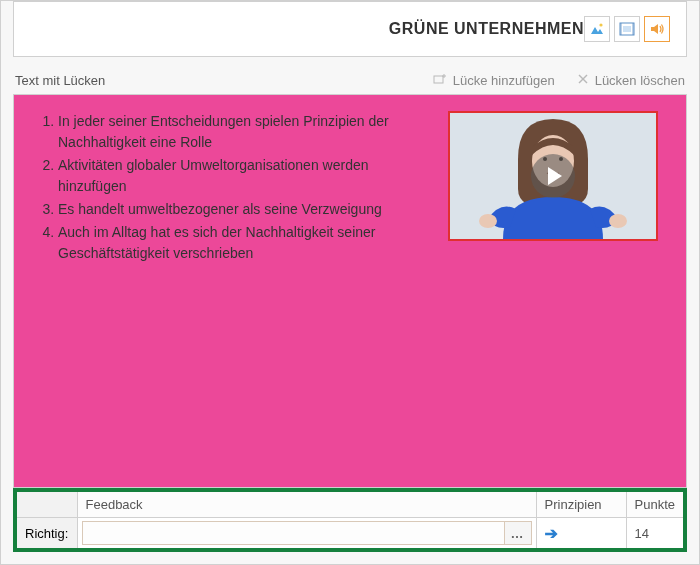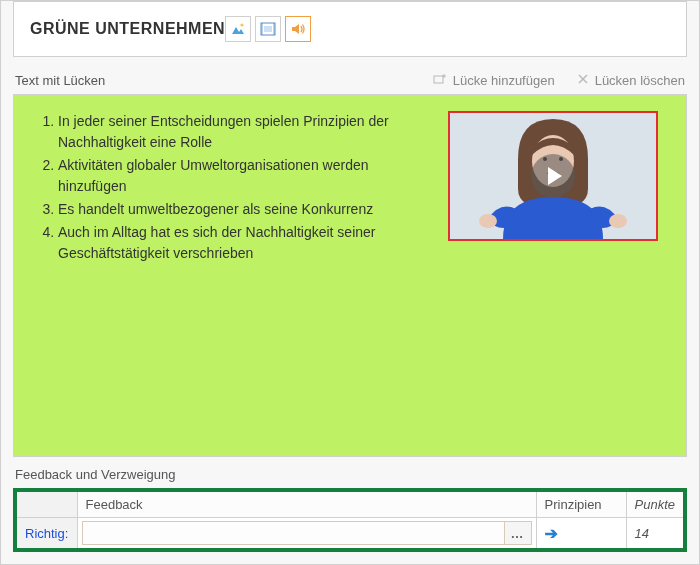--- a/index.html
+++ b/index.html
@@ -1,48 +1,48 @@
 <!DOCTYPE html>
 <html><head>
 <meta charset="utf-8">
 <style>
 * { box-sizing: border-box; margin: 0; padding: 0; }
 body { font-family: "Segoe UI", Arial, sans-serif; font-size: 13px; color: #333; background: #fff; }
 .panel { width: 700px; height: 565px; border: 1px solid #d0d0d0; background: #f7f7f7; display: flex; flex-direction: column; }
 .section-header { padding: 8px 14px; font-size: 13px; color: #555; font-weight: 500; }
-.question-box { margin: 0 12px 10px 12px; background: #fff; border: 1px solid #d0d0d0; padding: 14px 16px; display: flex; align-items: center; justify-content: flex-start; }
+.question-box { margin: 0 12px 10px 12px; background: #fff; border: 1px solid #d0d0d0; padding: 14px 16px; display: flex; align-items: center; justify-content: flex-end; }
 .question-title { font-size: 16px; font-weight: 700; letter-spacing: 0.5px; color: #333; }
 .media-buttons { display: flex; gap: 4px; }
 .media-btn { width: 26px; height: 26px; border: 1px solid #d0d0d0; background: #fff; display: flex; align-items: center; justify-content: center; cursor: pointer; }
 .media-btn.active { border-color: #f0a040; }
 .toolbar { display: flex; align-items: center; padding: 6px 14px; gap: 22px; }
 .toolbar .label { color: #555; font-weight: 500; }
 .toolbar .spacer { flex: 1; }
 .tb-btn { display: flex; align-items: flex-start; gap: 6px; color: #888; cursor: pointer; font-size: 13px; }
 .tb-btn svg { opacity: 0.55; }
-.content-box { margin: 0 12px; flex: 1; background: #bef264; border: 1px solid #d0d0d0; padding: 16px 28px 14px 20px; display: flex; gap: 20px; overflow: hidden; }
+.content-box { margin: 0 12px; flex: 1; background: #ec4899; border: 1px solid #d0d0d0; padding: 16px 28px 14px 20px; display: flex; gap: 20px; overflow: hidden; }
 .text-col { flex: 1; }
 .text-col ol { margin-left: 24px; }
 .text-col li { font-size: 14px; line-height: 1.5; color: #333; margin-bottom: 2px; }
 .video-col { width: 210px; }
 .video-frame { width: 210px; height: 130px; border: 2px solid #e03030; position: relative; background: #c9d3dc; overflow: hidden; }
 .play-btn { position: absolute; top: 50%; left: 50%; transform: translate(-50%,-50%); width: 44px; height: 44px; border-radius: 50%; background: rgba(90,90,90,0.55); display: flex; align-items: center; justify-content: center; cursor: pointer; }
 .play-btn svg { margin-left: 3px; }
 .feedback-header { padding: 10px 14px 6px 14px; font-size: 13px; color: #555; font-weight: 500; }
 .fb-table { margin: 0 12px 12px 12px; border: 4px solid #15803d; border-collapse: collapse; width: calc(100% - 24px); background: #fff; font-size: 13px; }
 .fb-table th, .fb-table td { border: 1px solid #d0d0d0; padding: 5px 8px; text-align: left; font-weight: normal; color: #555; }
 .fb-table th { background: #fcfcfc; }
-.fb-table .rowlabel { background: #f2f2f2; color: #1d4ed8; width: 62px; }
+.fb-table .rowlabel { background: #f2f2f2; color: #000000; width: 62px; }
 .fb-cell { position: relative; padding: 3px 4px !important; }
 .fb-input-wrap { display: flex; align-items: stretch; }
 .fb-input { flex:1; height: 24px; border: 1px solid #d9c9b8; border-right: none; background: #fdfdfd; padding: 0 6px; font-size: 13px; color:#333; }
 .fb-more { width: 28px; height: 24px; border: 1px solid #d9c9b8; background: #f5f5f5; display:flex; align-items:center; justify-content:center; cursor:pointer; font-weight:bold; color:#666; letter-spacing:1px; }
 .branch-cell { width: 90px; text-align: left; }
 .branch-arrow { color: #2a7fd0; font-weight: bold; font-size: 16px; cursor:pointer; }
-.points-cell { width: 56px; font-style: italic; }
+.points-cell { width: 56px; }
 .person { position:absolute; left:50%; bottom:0; transform:translateX(-50%); }
 </style>
 </head>
 <body>
 
 <div class="panel">
 
 
   <div class="question-box">
     <div class="question-title">GRÜNE UNTERNEHMEN</div>
@@ -89,21 +89,21 @@
       </svg>
       <span>Lücken löschen</span>
     </div>
   </div>
 
   <div class="content-box">
     <div class="text-col">
       <ol>
         <li>In jeder seiner Entscheidungen spielen Prinzipien der Nachhaltigkeit eine Rolle</li>
         <li>Aktivitäten globaler Umweltorganisationen werden hinzufügen</li>
-        <li>Es handelt umweltbezogener als seine Konkurrenz</li>
+        <li>Es handelt umweltbezogener als seine Verzweigung</li>
         <li>Auch im Alltag hat es sich der Nachhaltigkeit seiner Geschäftstätigkeit verschrieben</li>
       </ol>
     </div>
     <div class="video-col">
       <div class="video-frame">
         <svg class="person" width="210" height="130" viewBox="0 0 210 130">
           <rect x="0" y="0" width="210" height="130" fill="#dbe3ea"></rect>
           <path d="M70 50 Q70 10 105 10 Q140 10 140 50 L140 80 Q140 100 105 100 Q70 100 70 80 Z" fill="#6b4a38"></path>
           <ellipse cx="105" cy="52" rx="21" ry="26" fill="#e9c8b4"></ellipse>
           <path d="M84 46 Q105 26 126 46 L126 38 Q105 20 84 38 Z" fill="#6b4a38"></path>
@@ -118,21 +118,20 @@
         </svg>
         <div class="play-btn">
           <svg width="18" height="20" viewBox="0 0 18 20">
             <polygon points="2,1 16,10 2,19" fill="#fff"></polygon>
           </svg>
         </div>
       </div>
     </div>
   </div>
 
-  <div class="feedback-header">Feedback und Verzweigung</div>
 
   <table class="fb-table">
     <tbody>
         <tr>
       <th class="rowlabel"></th>
       <th>Feedback</th>
       <th class="branch-cell">Prinzipien</th>
       <th class="points-cell">Punkte</th>
     </tr>
     <tr>

